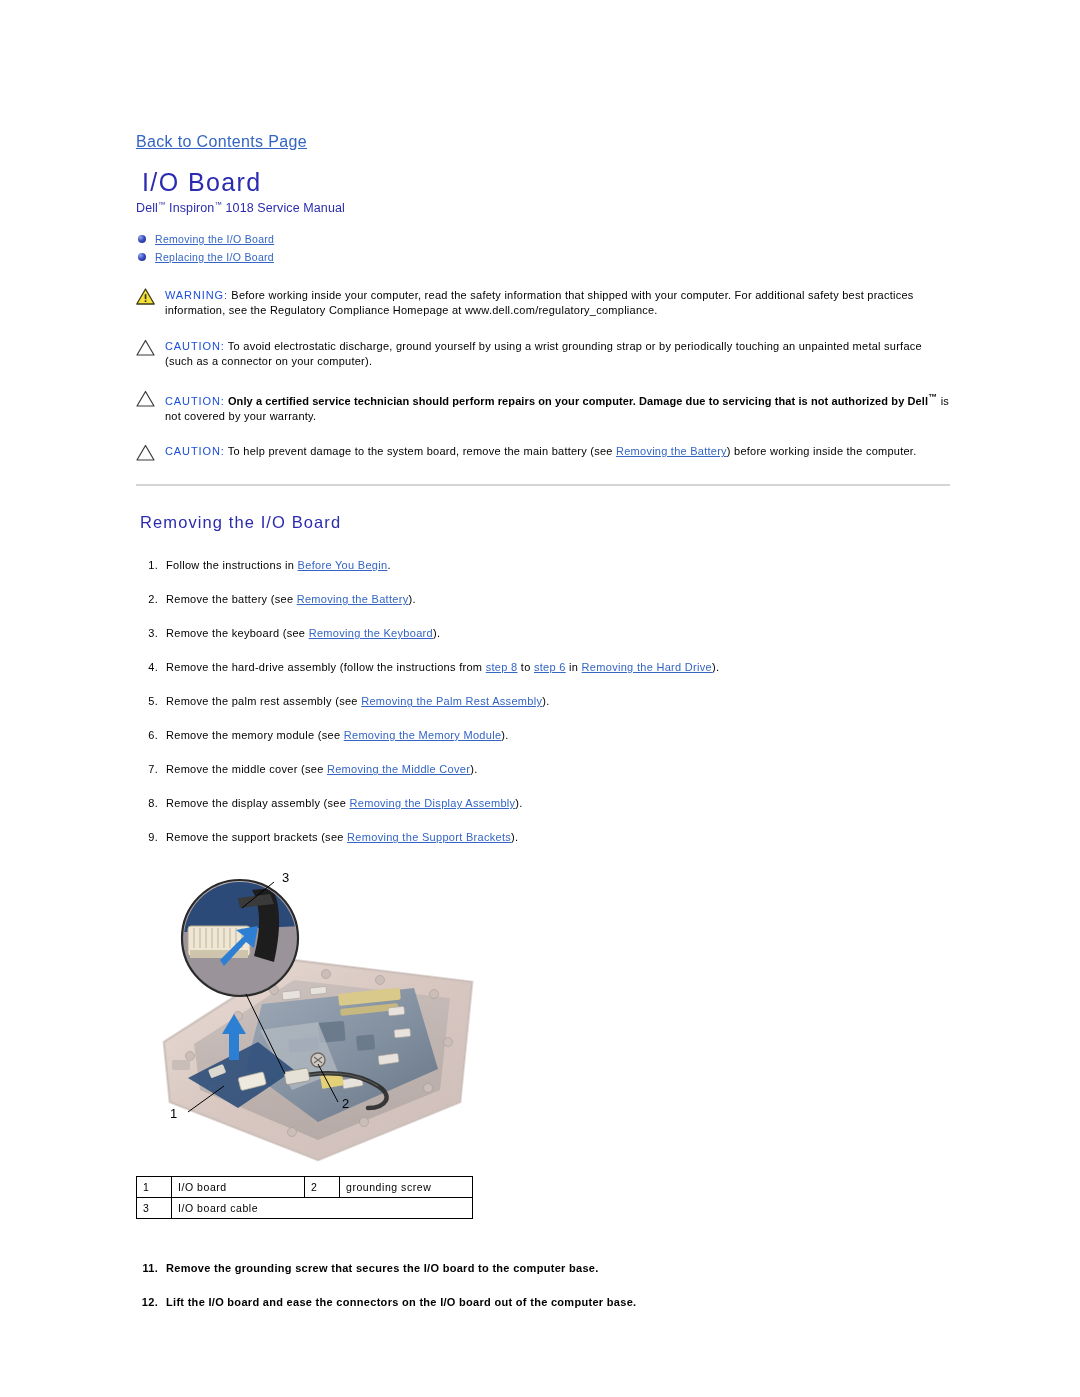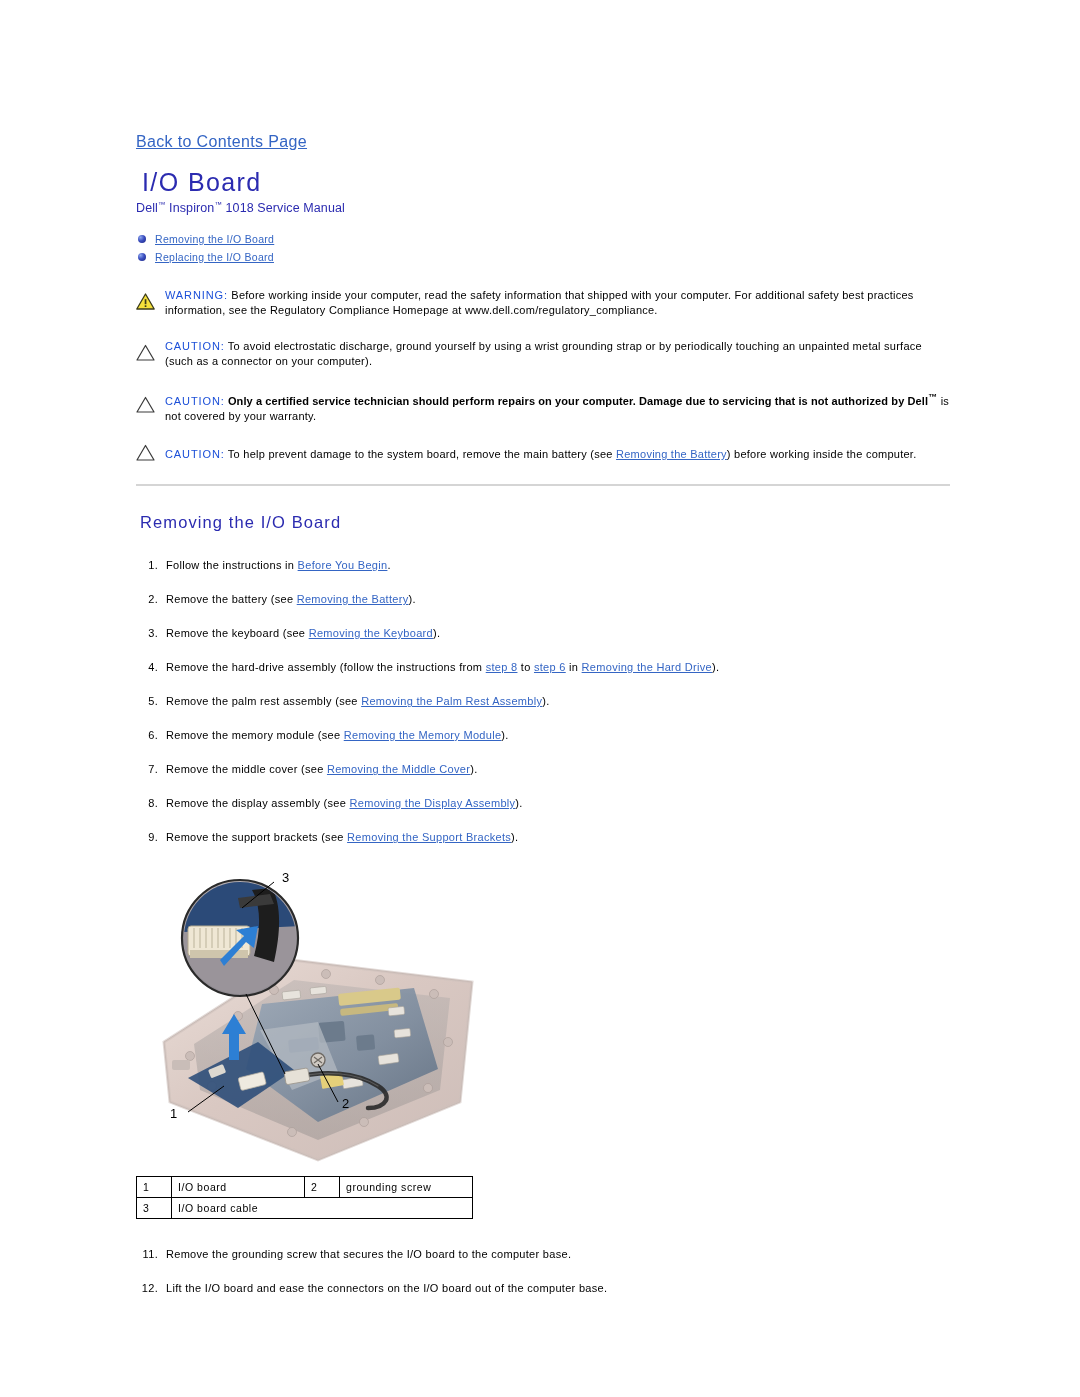--- a/index.html
+++ b/index.html
@@ -73,21 +73,21 @@
   .toc-label {
     font-size: 10.5px;
     letter-spacing: 0.3px;
     color: #3465c4;
     text-decoration: underline;
   }
 
   .notes { margin-top: 22px; }
   .note {
     display: flex;
-    align-items: center;
+    align-items: flex-start;
     margin-bottom: 19px;
   }
   .note .tri {
     flex: none;
     width: 22px;
     margin-right: 7px;
     margin-top: 1px;
   }
   .note-body {
     font-size: 11px;
@@ -158,23 +158,24 @@
     font-size: 10.5px;
     letter-spacing: 0.55px;
     height: 18px;
     padding: 1px 6px;
     vertical-align: middle;
   }
   td.idx { width: 22px; padding-left: 6px; }
   td.lbl { width: 120px; }
 
   ol.steps2 {
-    margin: 28px 0 0 0;
+    margin: 42px 0 0 0;
     padding: 0;
     list-style: none;
+    font-weight: bold;
   }
   ol.steps2 li {
     position: relative;
     font-size: 11px;
     line-height: 15px;
     letter-spacing: 0.3px;
     padding-left: 30px;
     margin-bottom: 19px;
   }
   ol.steps2 li .num {

